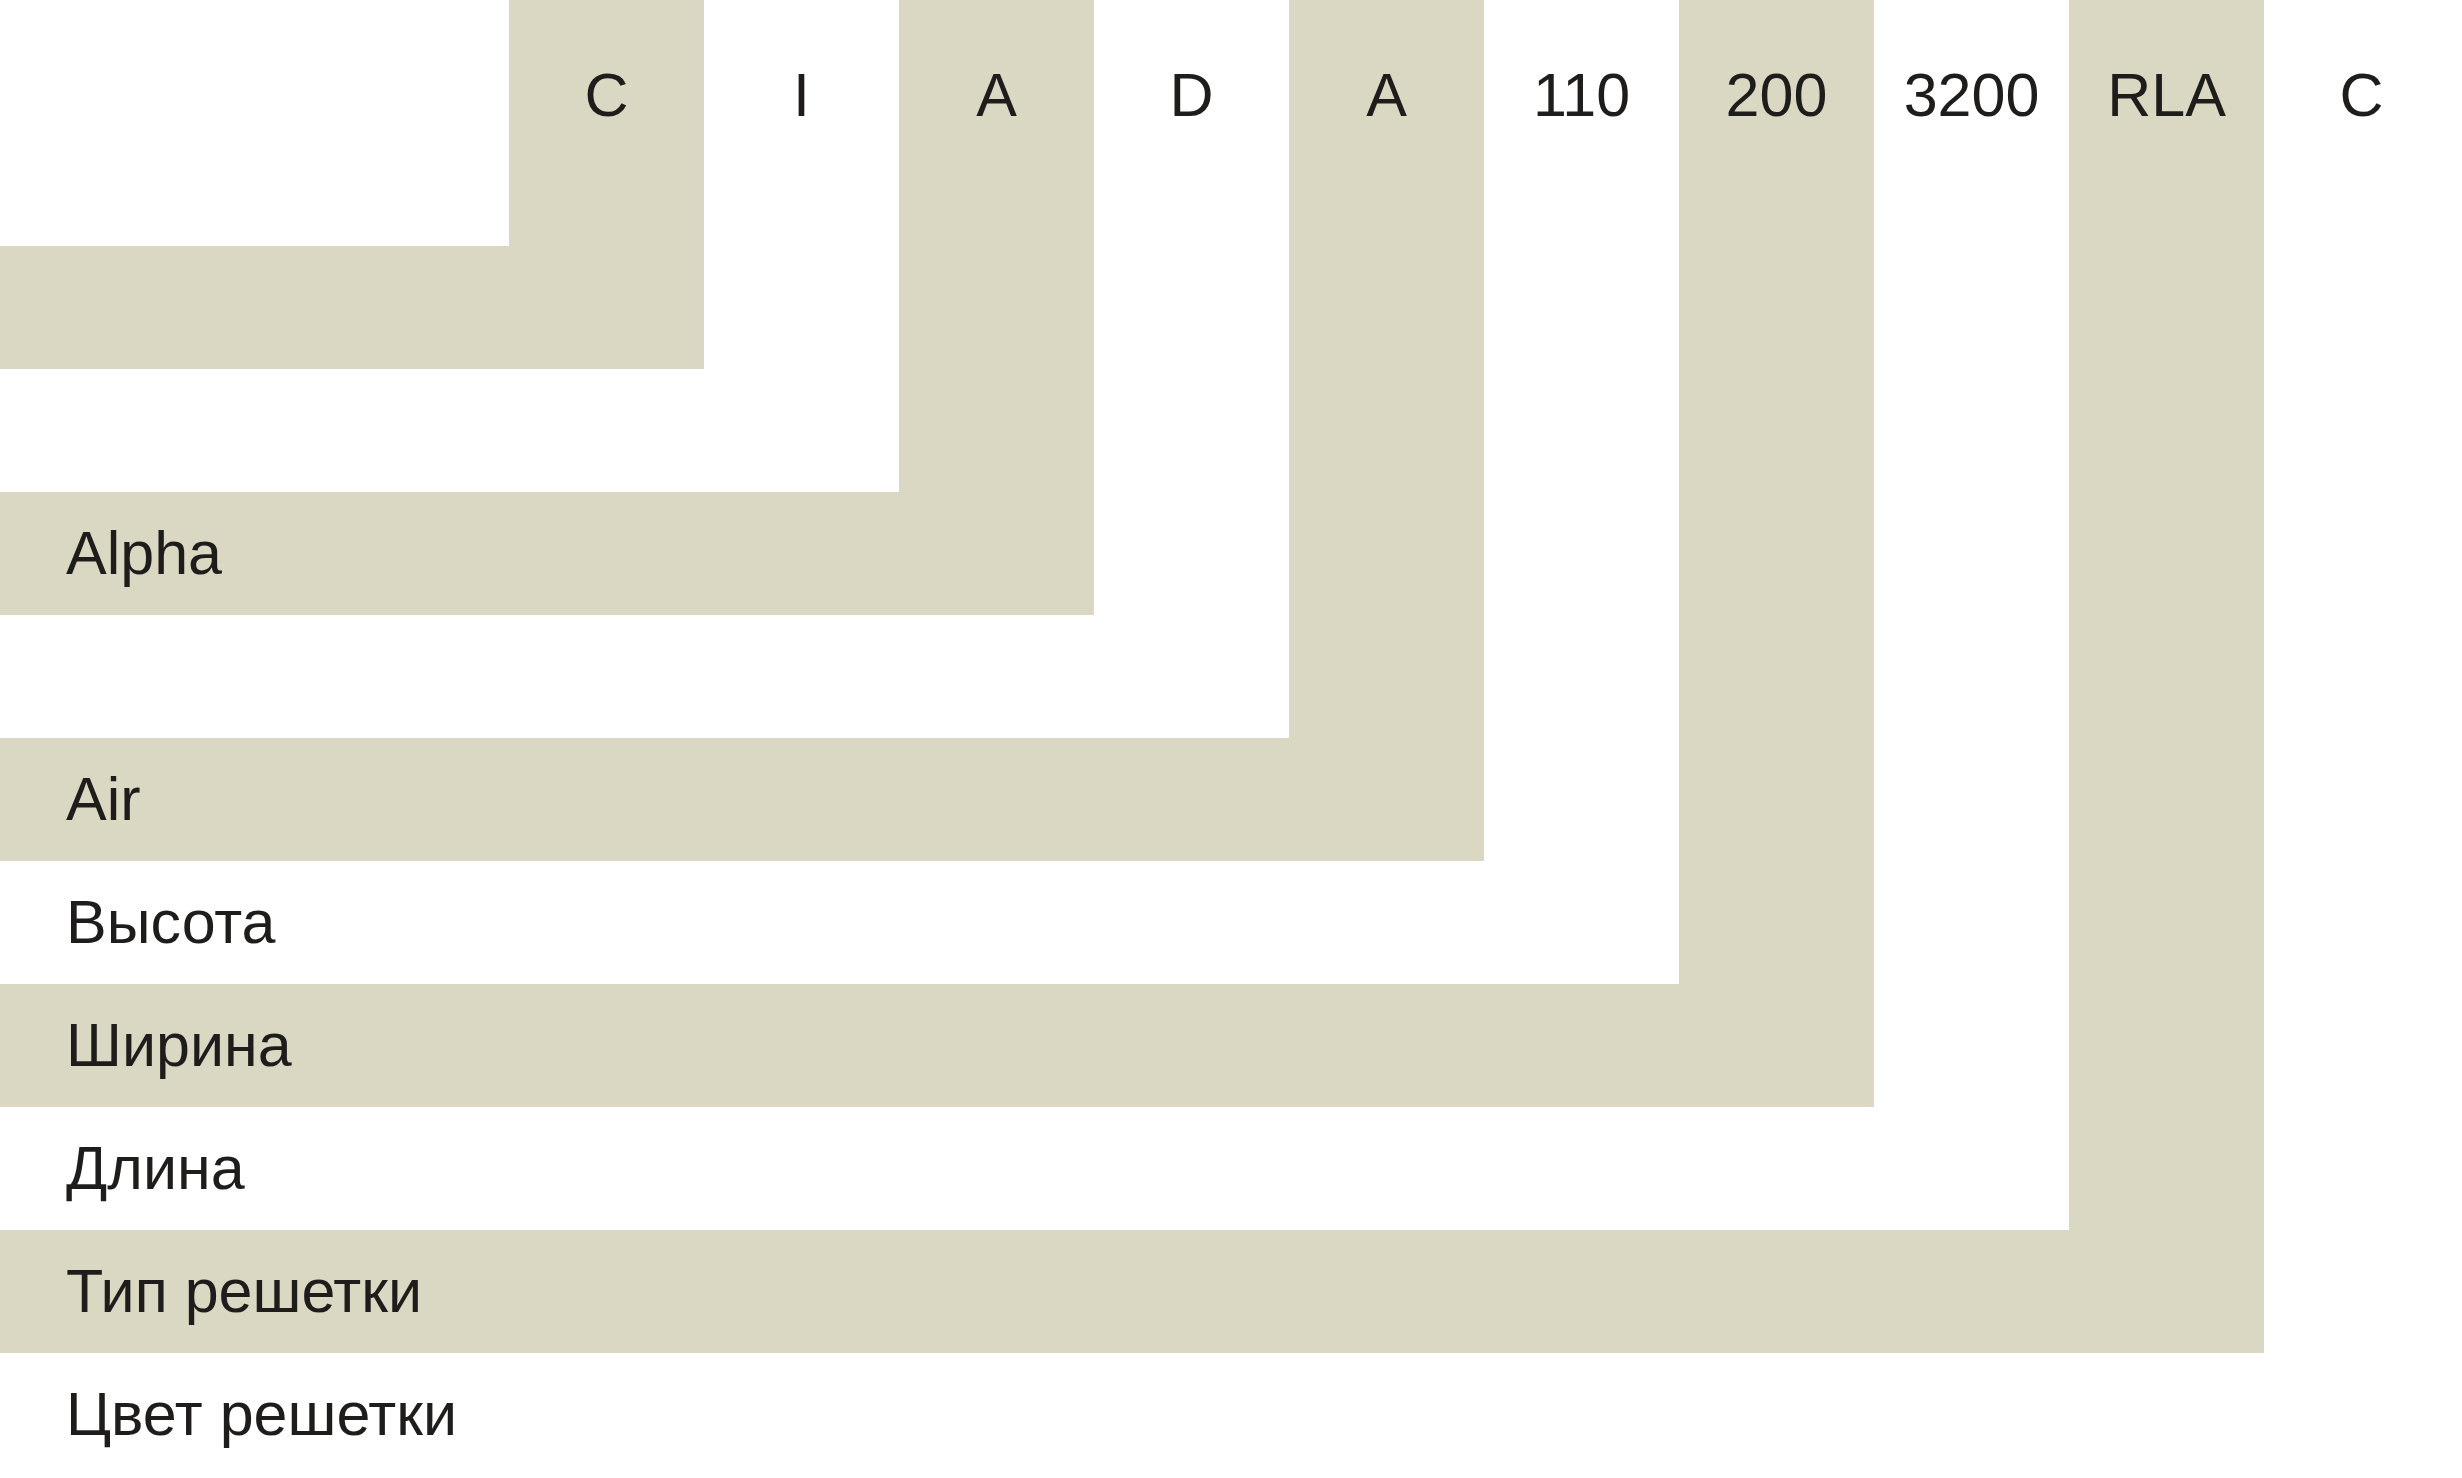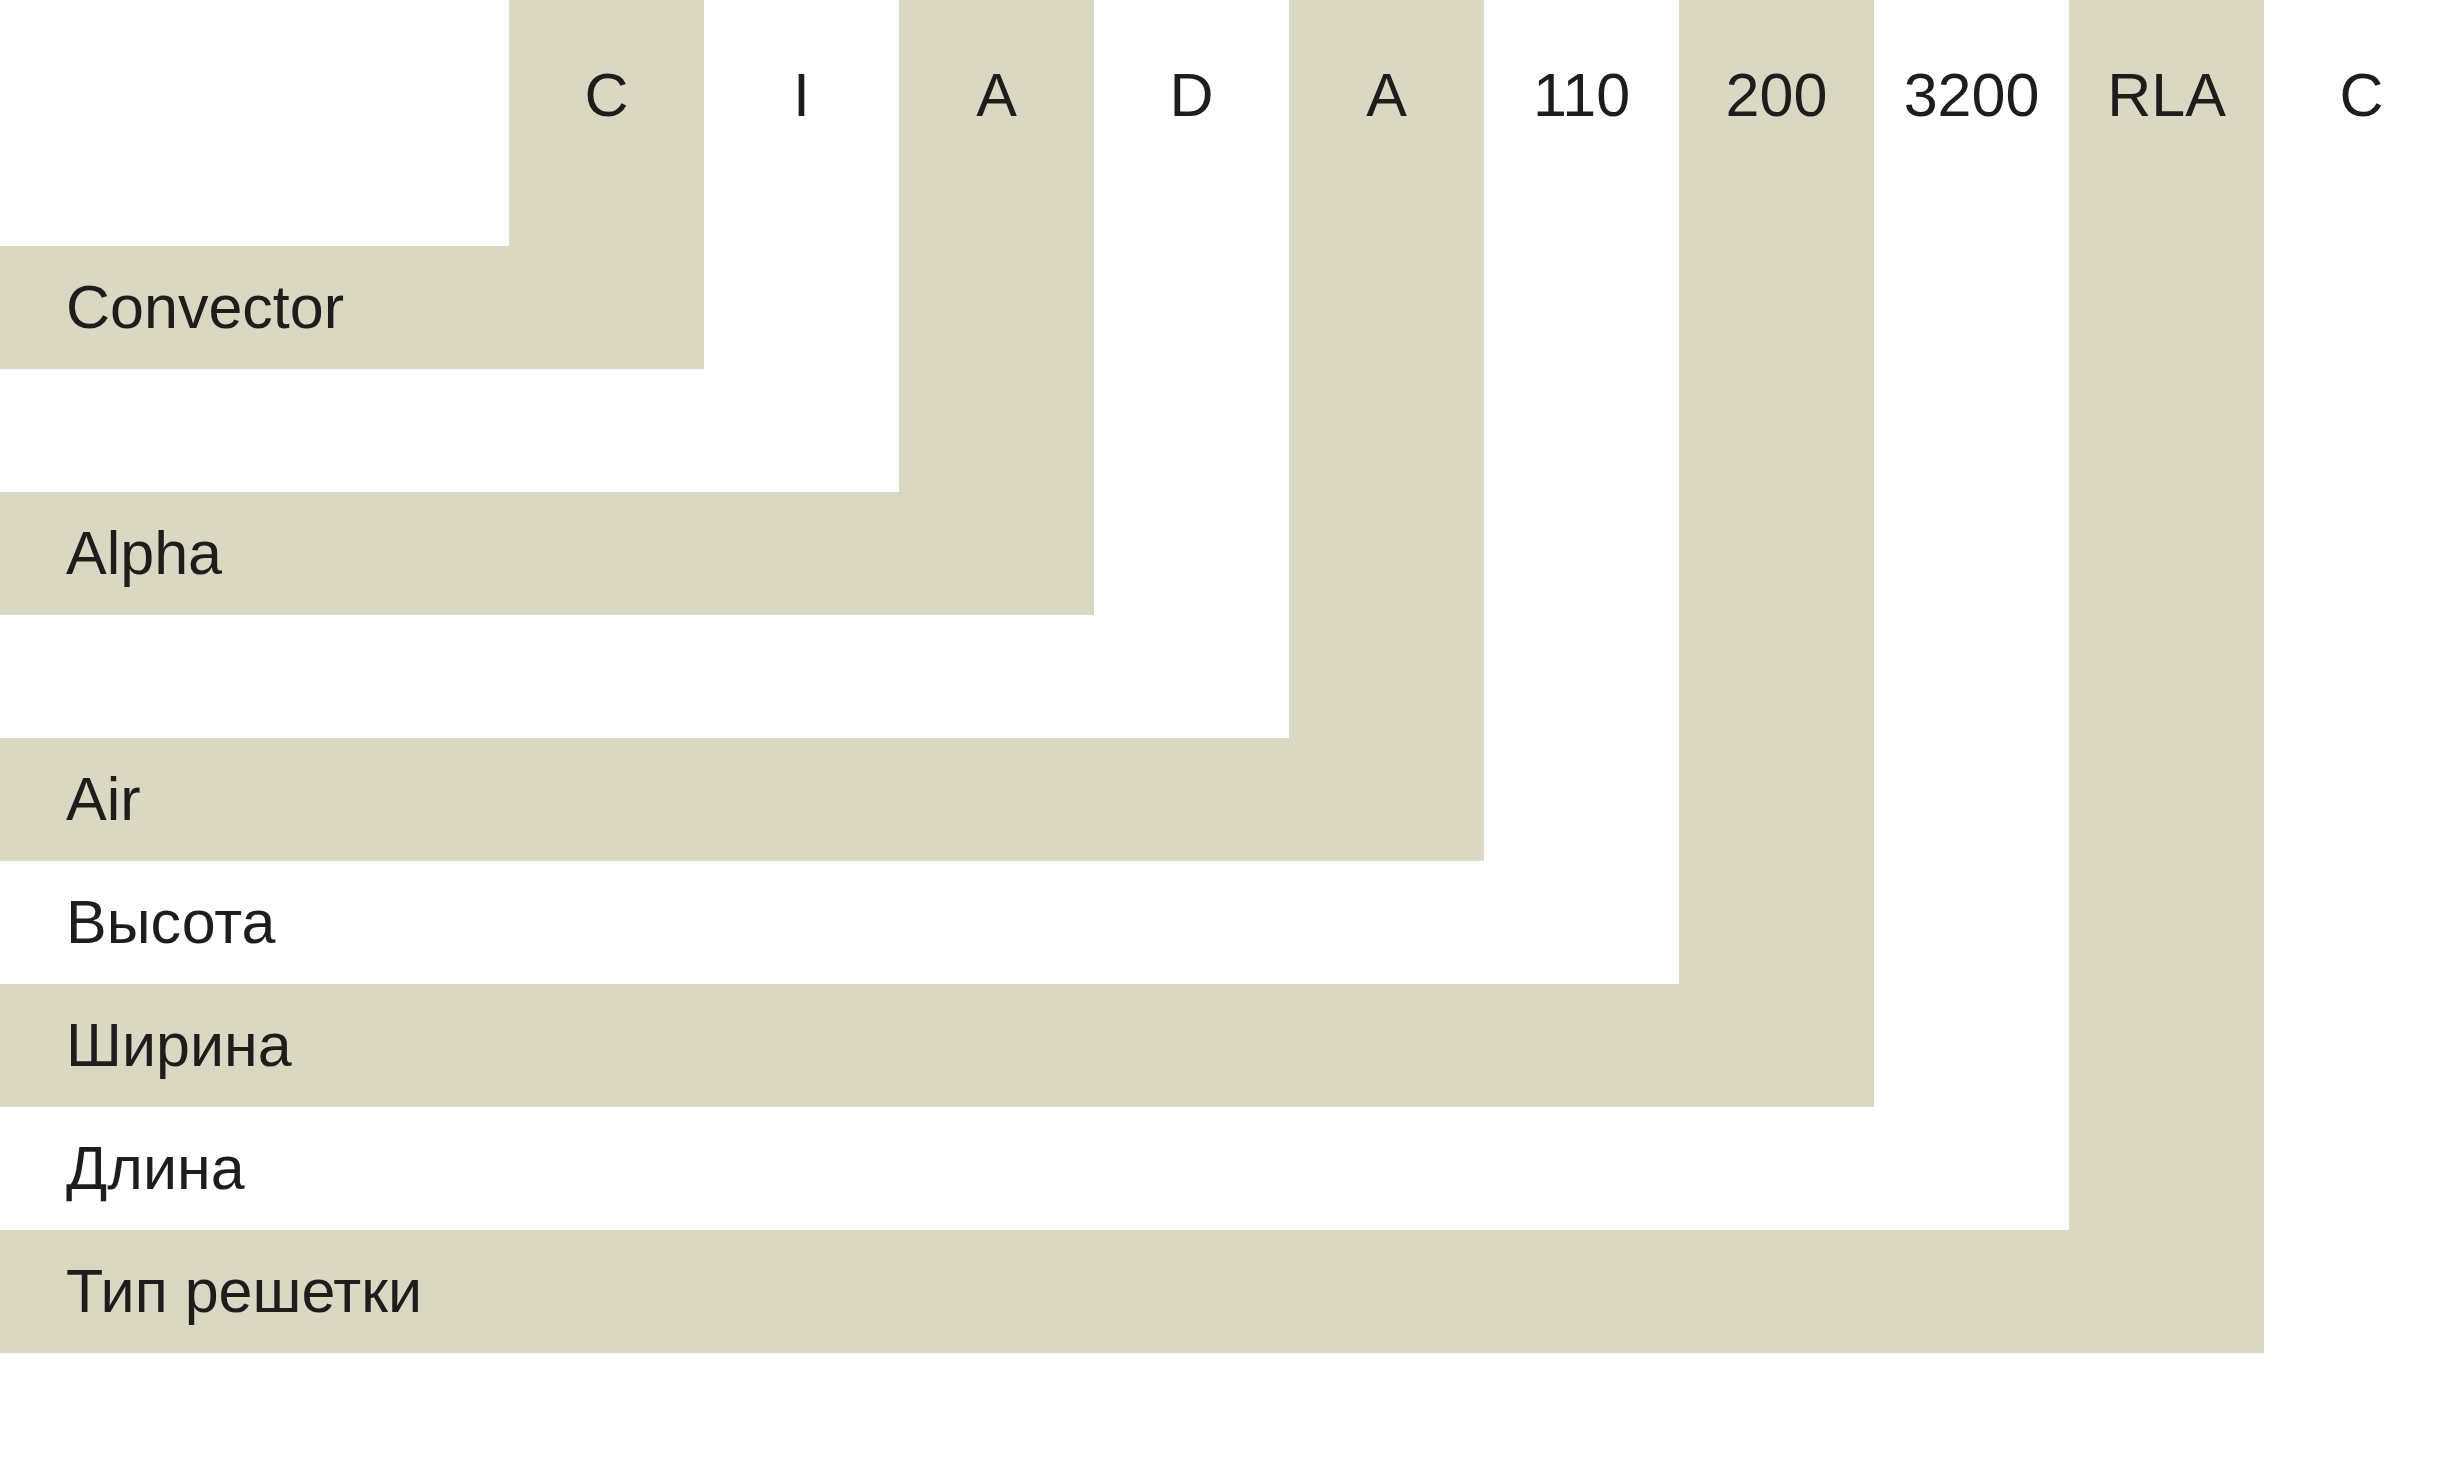--- a/index.html
+++ b/index.html
@@ -97,22 +97,22 @@
   <div class="code-label" style="--i:1">I</div>
   <div class="code-label" style="--i:2">A</div>
   <div class="code-label" style="--i:3">D</div>
   <div class="code-label" style="--i:4">A</div>
   <div class="code-label" style="--i:5">110</div>
   <div class="code-label" style="--i:6">200</div>
   <div class="code-label" style="--i:7">3200</div>
   <div class="code-label" style="--i:8">RLA</div>
   <div class="code-label" style="--i:9">C</div>
 
-  <div class="row-label" style="--i:0">Convector</div>
   <div class="row-label" style="--i:2">Alpha</div>
   <div class="row-label" style="--i:4">Air</div>
   <div class="row-label" style="--i:5">Высота</div>
   <div class="row-label" style="--i:6">Ширина</div>
   <div class="row-label" style="--i:7">Длина</div>
   <div class="row-label" style="--i:8">Тип решетки</div>
+  <div class="row-label" style="--i:9">Цвет решетки</div>
 
 </div>
 
 
 </body></html>

